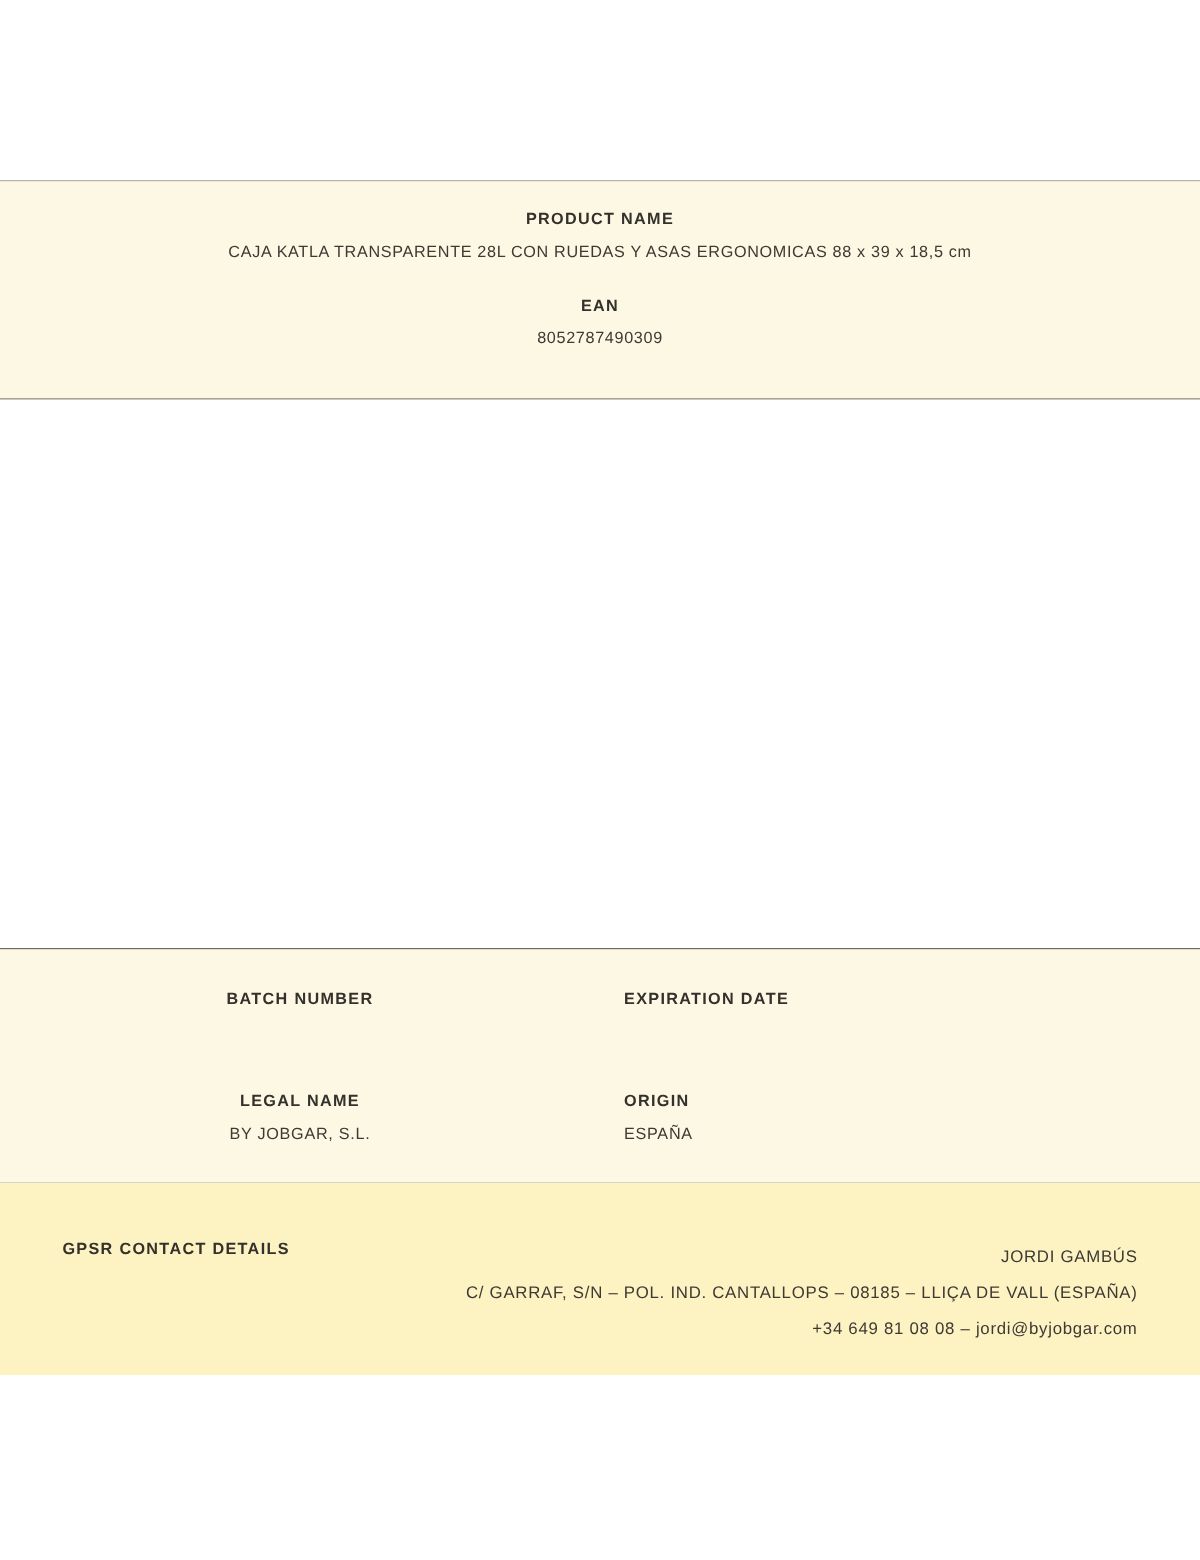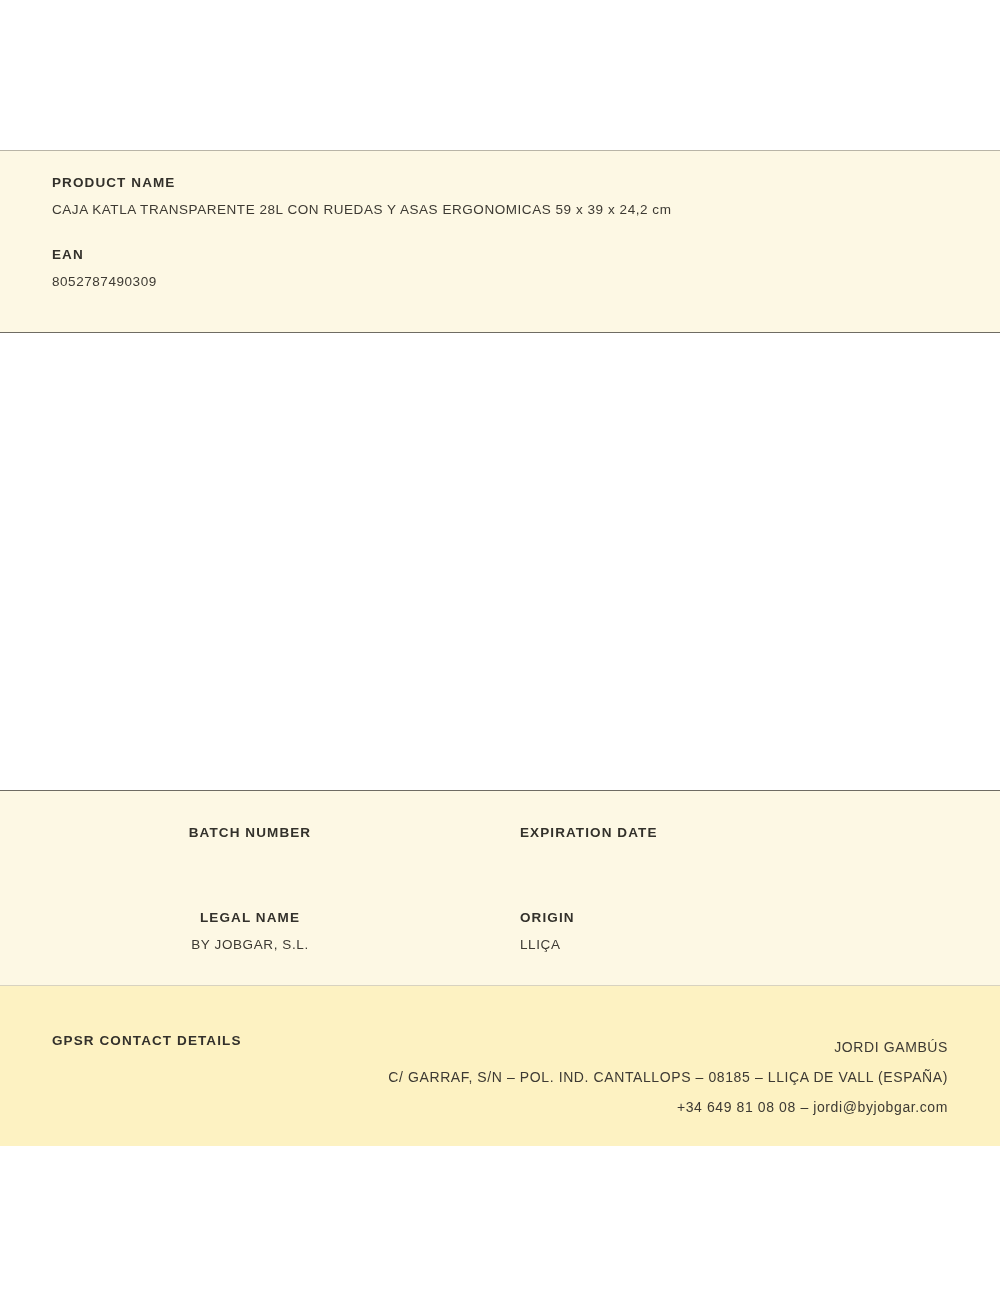--- a/index.html
+++ b/index.html
@@ -28,20 +28,21 @@
   .product-block {
     position: absolute;
     left: 0;
     top: 150px;
     width: 1000px;
     height: 183px;
     background: #fdf8e4;
     border-top: 1px solid #b9b5a7;
     border-bottom: 1px solid #6f6c63;
     box-sizing: border-box;
+    text-align: center;
   }
   .product-inner {
     padding: 24px 52px 0 52px;
   }
   .field-label {
     font-size: 13.5px;
     font-weight: bold;
     letter-spacing: 1.1px;
     color: #33312b;
     margin: 0 0 12px 0;
@@ -161,21 +162,21 @@
   }
 </style>
 </head>
 <body>
 
 <div class="page">
 
   <div class="product-block">
     <div class="product-inner">
       <p class="field-label">PRODUCT NAME</p>
-      <p class="field-value">CAJA KATLA TRANSPARENTE 28L CON RUEDAS Y ASAS ERGONOMICAS 59 x 39 x 24,2 cm</p>
+      <p class="field-value">CAJA KATLA TRANSPARENTE 28L CON RUEDAS Y ASAS ERGONOMICAS 88 x 39 x 18,5 cm</p>
       <div class="spacer-22"></div>
       <p class="field-label">EAN</p>
       <p class="field-value">8052787490309</p>
     </div>
   </div>
 
   <div class="blank-area"></div>
 
   <div class="batch-block">
     <div class="batch-row batch-row-1">
@@ -208,21 +209,21 @@
           <p class="center-label">ORIGIN</p>
         </div>
       </div>
     </div>
     <div class="batch-row value-row">
       <div class="col-left">
         <p class="center-value">BY JOBGAR, S.L.</p>
       </div>
       <div class="col-right">
         <div class="col-right-inner">
-          <p class="center-value">LLIÇA</p>
+          <p class="center-value">ESPAÑA</p>
         </div>
       </div>
     </div>
   </div>
 
   <div class="gpsr-block">
     <div class="gpsr-inner">
       <span class="gpsr-label">GPSR CONTACT DETAILS</span>
       <div class="gpsr-lines">
         <div class="gpsr-line">JORDI GAMBÚS</div>

